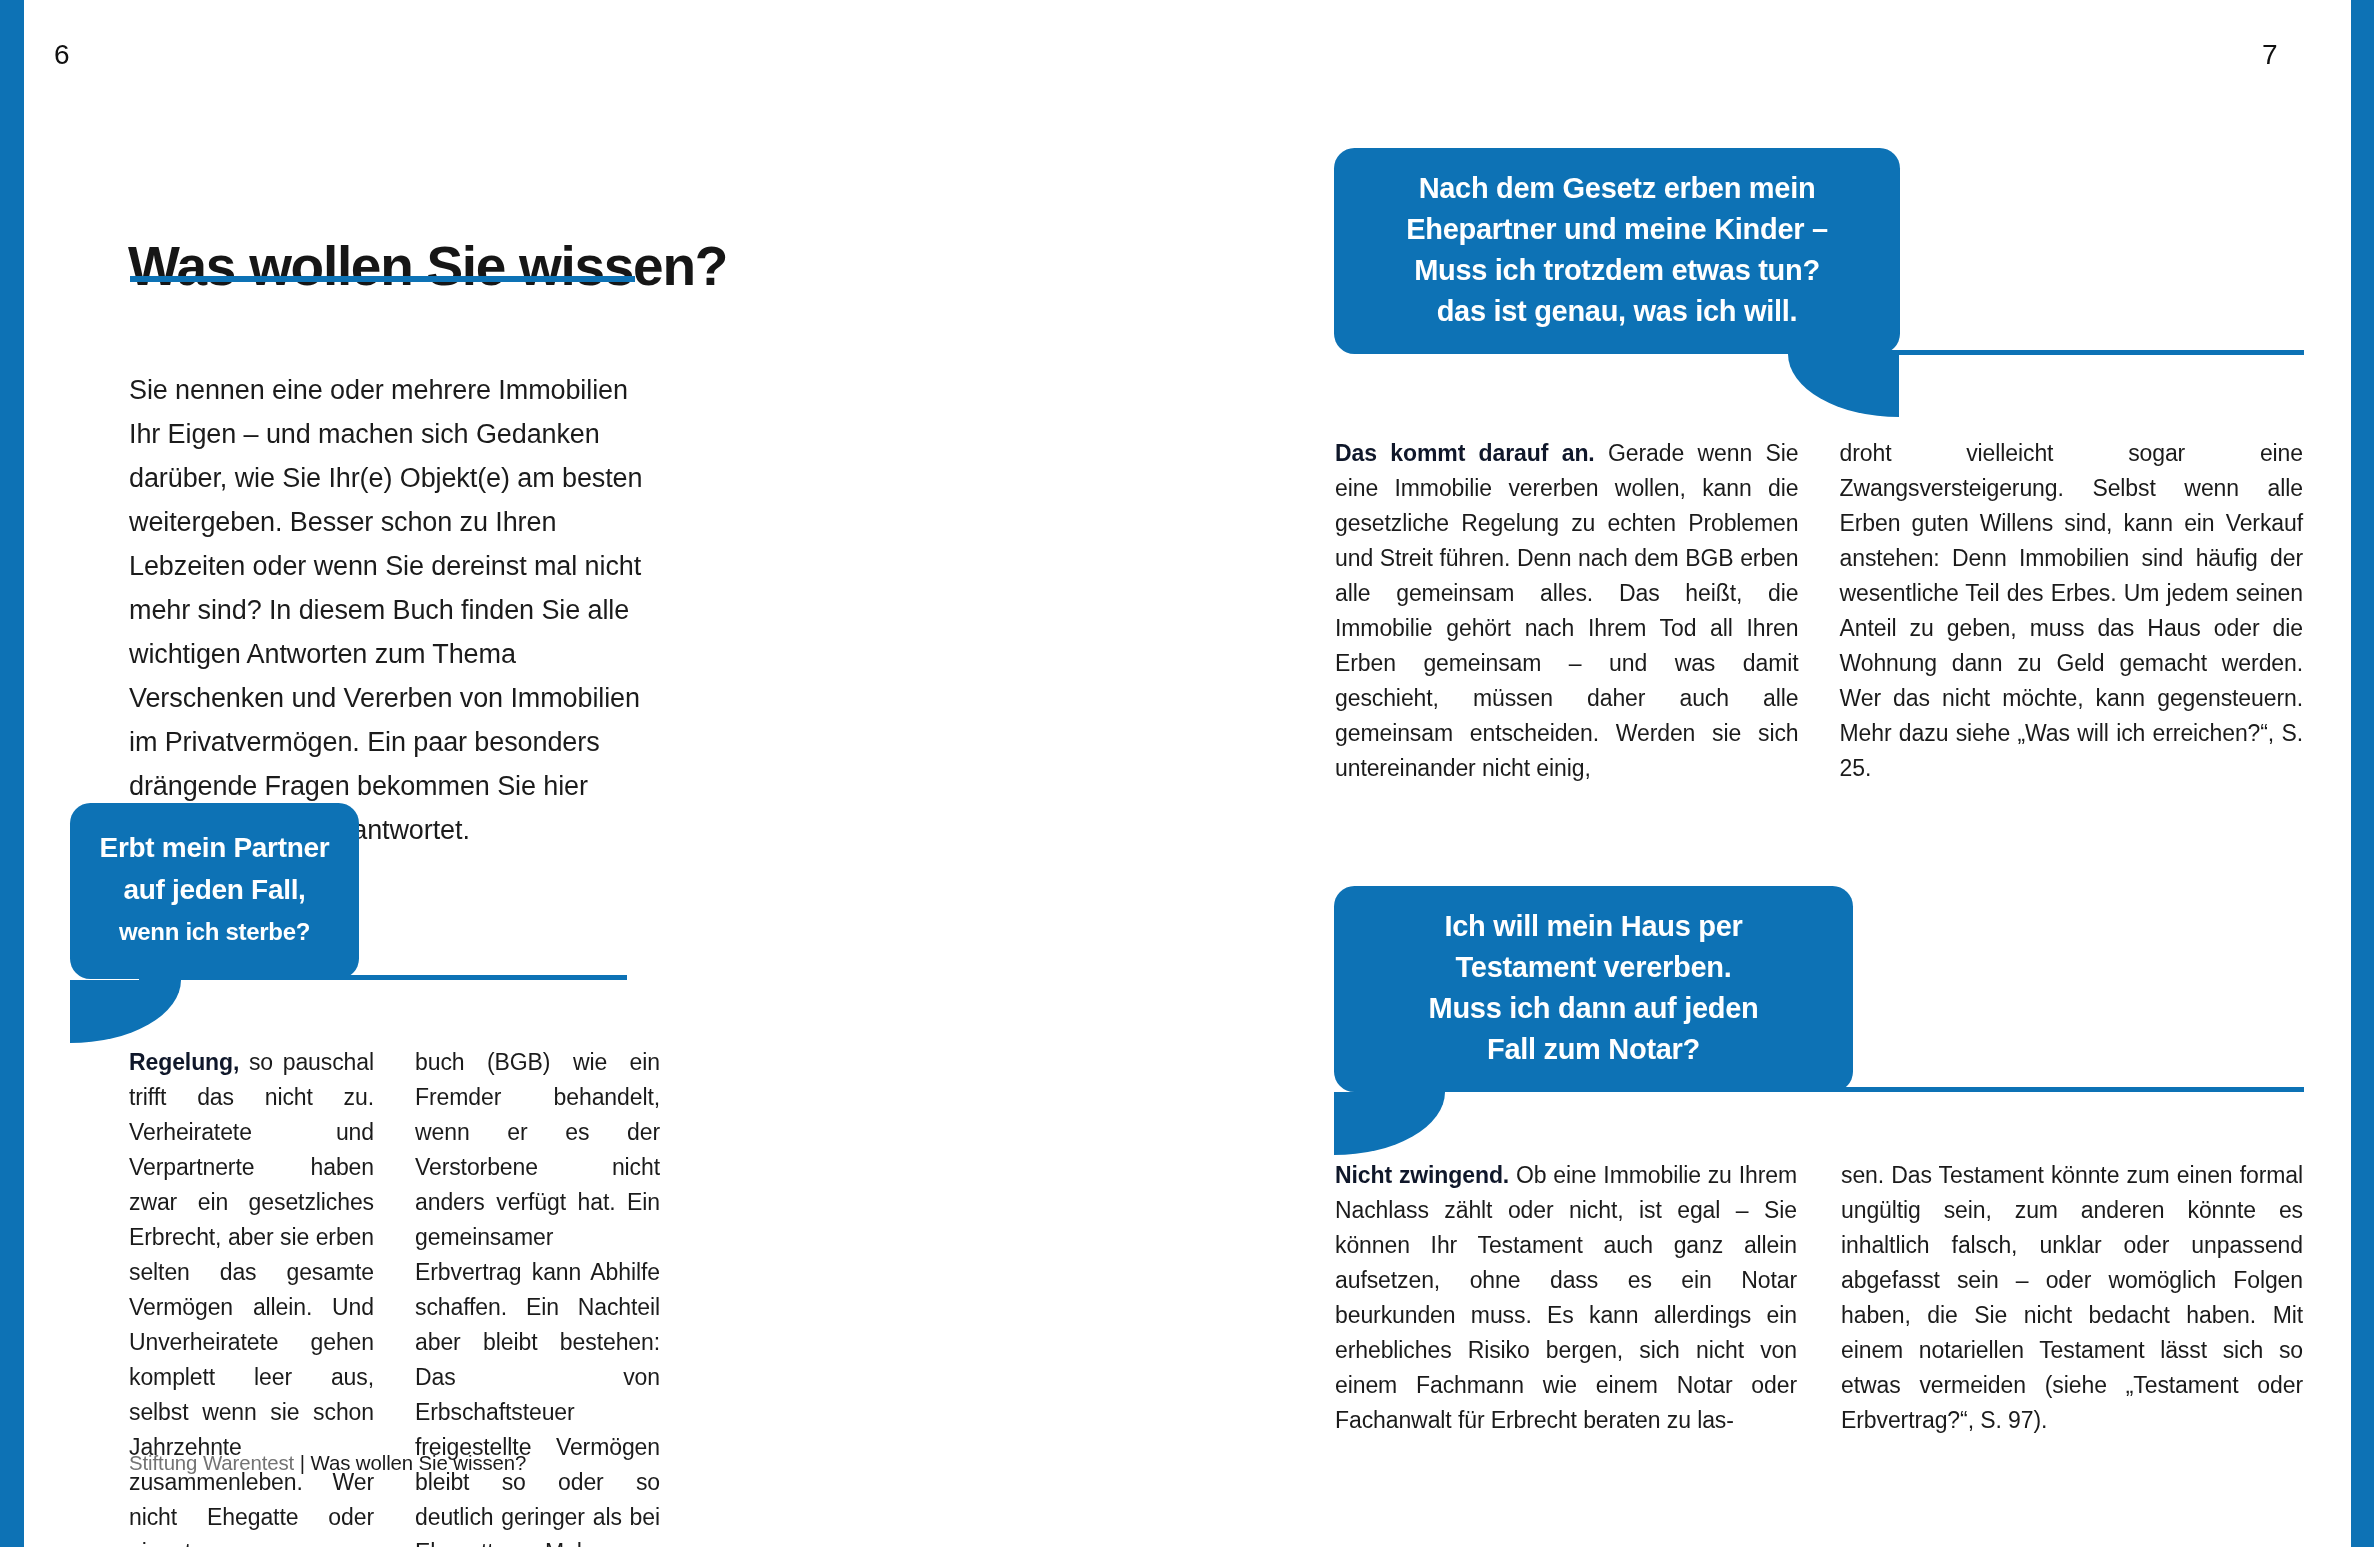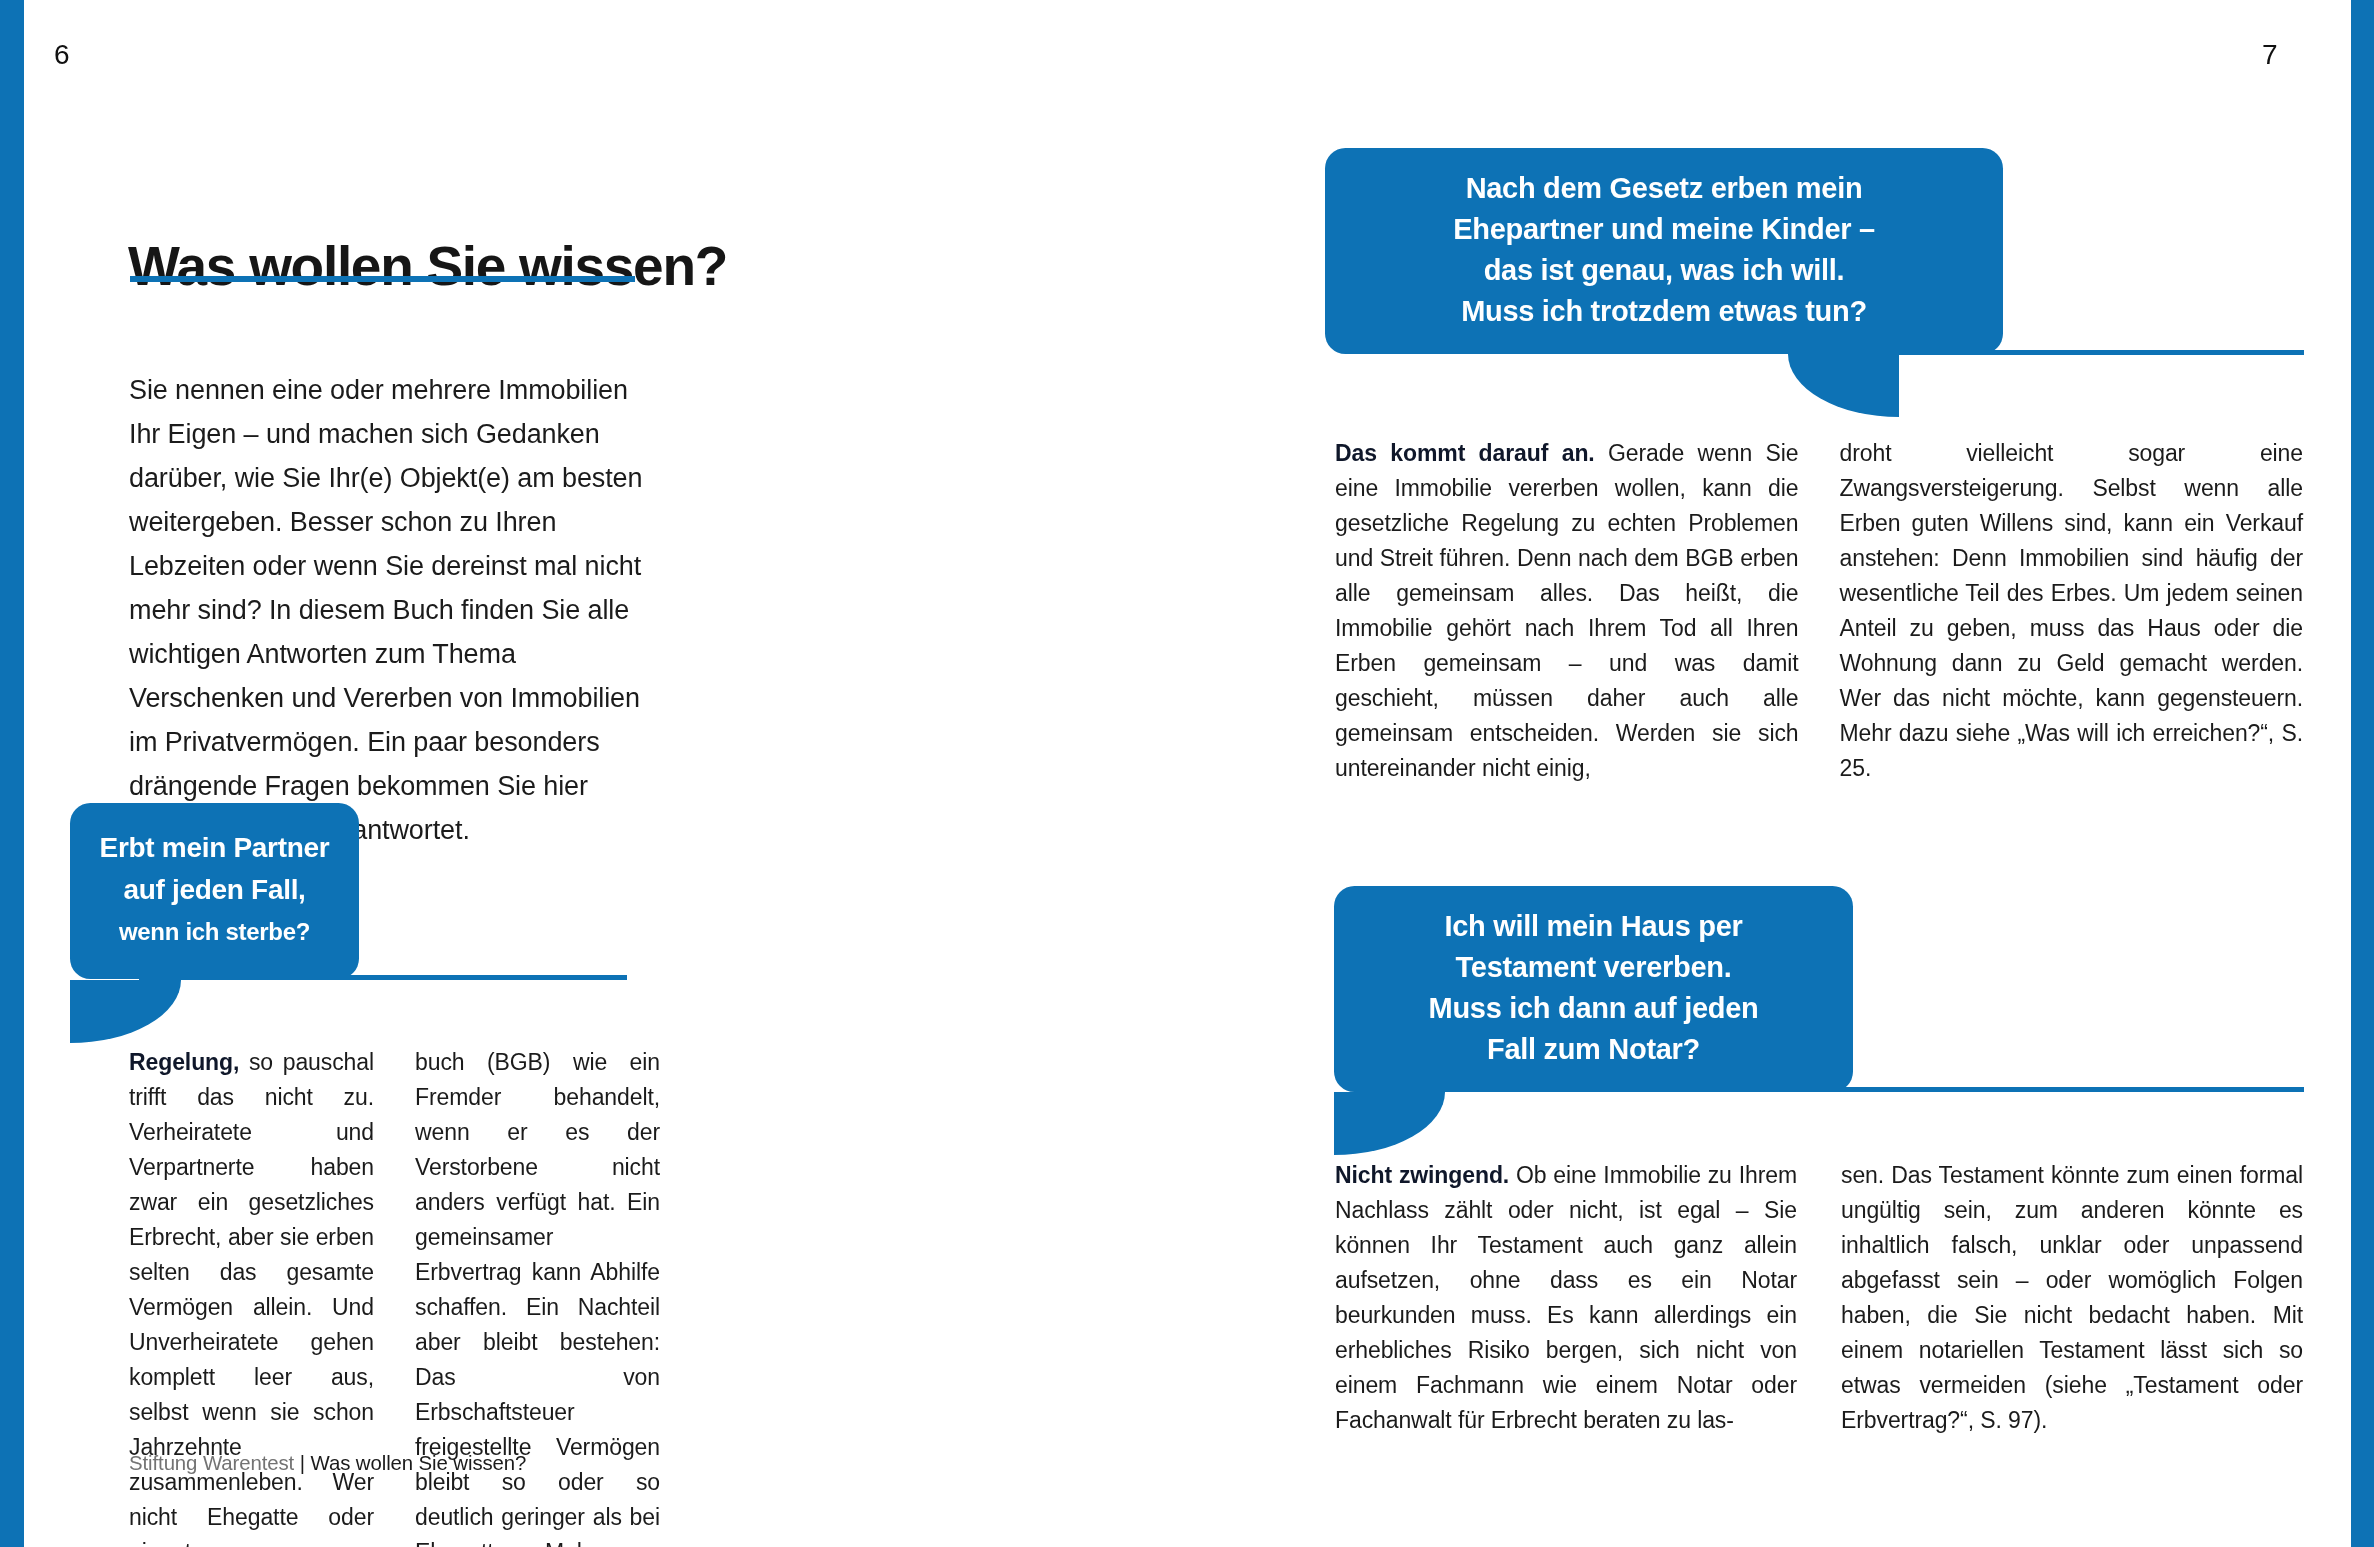--- a/index.html
+++ b/index.html
@@ -211,25 +211,25 @@
       <span class="brand">Stiftung Warentest</span>
       <span class="sep">|</span>
       <span>Was wollen Sie wissen?</span>
     </div>
   </div>
 
   <div class="page-right">
 
     <div class="folio right">7</div>
 
-    <div class="bubble" style="left:138px; top:148px; width:678px; height:206px; padding:20.4px 24px 0 24px;">
+    <div class="bubble" style="left:147px; top:148px; width:566px; height:206px; padding:20.4px 24px 0 24px;">
       <span class="btext" style="font-size:29px; line-height:41px;">Nach dem Gesetz erben mein</span>
       <span class="btext" style="font-size:29px; line-height:41px;">Ehepartner und meine Kinder –</span>
+      <span class="btext" style="font-size:29px; line-height:41px;">Muss ich trotzdem etwas tun?</span>
       <span class="btext" style="font-size:29px; line-height:41px;">das ist genau, was ich will.</span>
-      <span class="btext" style="font-size:29px; line-height:41px;">Muss ich trotzdem etwas tun?</span>
     </div>
     <div class="tail-right" style="left:601px; top:354px;"></div>
     <div class="bubble-rule" style="left:640px; top:350px; width:477px;"></div>
 
     <div class="answer" style="left:148px; top:436px; width:968px;">
       <div class="col" style="width:464px;">
         <span class="lead">Das kommt darauf an.</span><span> Gerade wenn Sie eine Immobilie vererben wollen, kann die gesetzliche Regelung zu echten Problemen und Streit führen. Denn nach dem BGB erben alle gemeinsam alles. Das heißt, die Immobilie gehört nach Ihrem Tod all Ihren Erben gemeinsam – und was damit geschieht, müssen daher auch alle gemeinsam entscheiden. Werden sie sich untereinander nicht einig,</span>
       </div>
       <div class="col" style="width:464px;">
         <span>droht vielleicht sogar eine Zwangsversteigerung. Selbst wenn alle Erben guten Willens sind, kann ein Verkauf anstehen: Denn Immobilien sind häufig der wesentliche Teil des Erbes. Um jedem seinen Anteil zu geben, muss das Haus oder die Wohnung dann zu Geld gemacht werden. Wer das nicht möchte, kann gegensteuern. Mehr dazu siehe „Was will ich erreichen?“, S. 25.</span>

